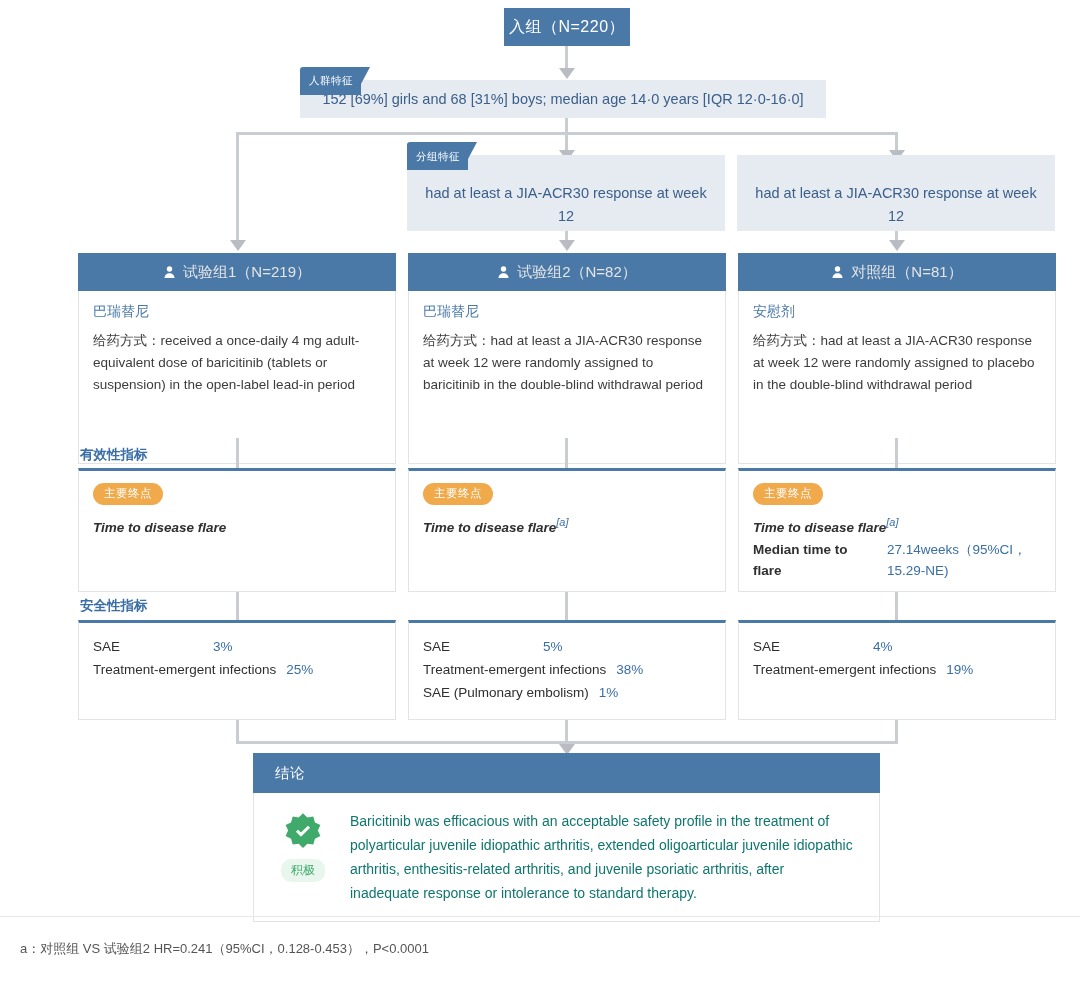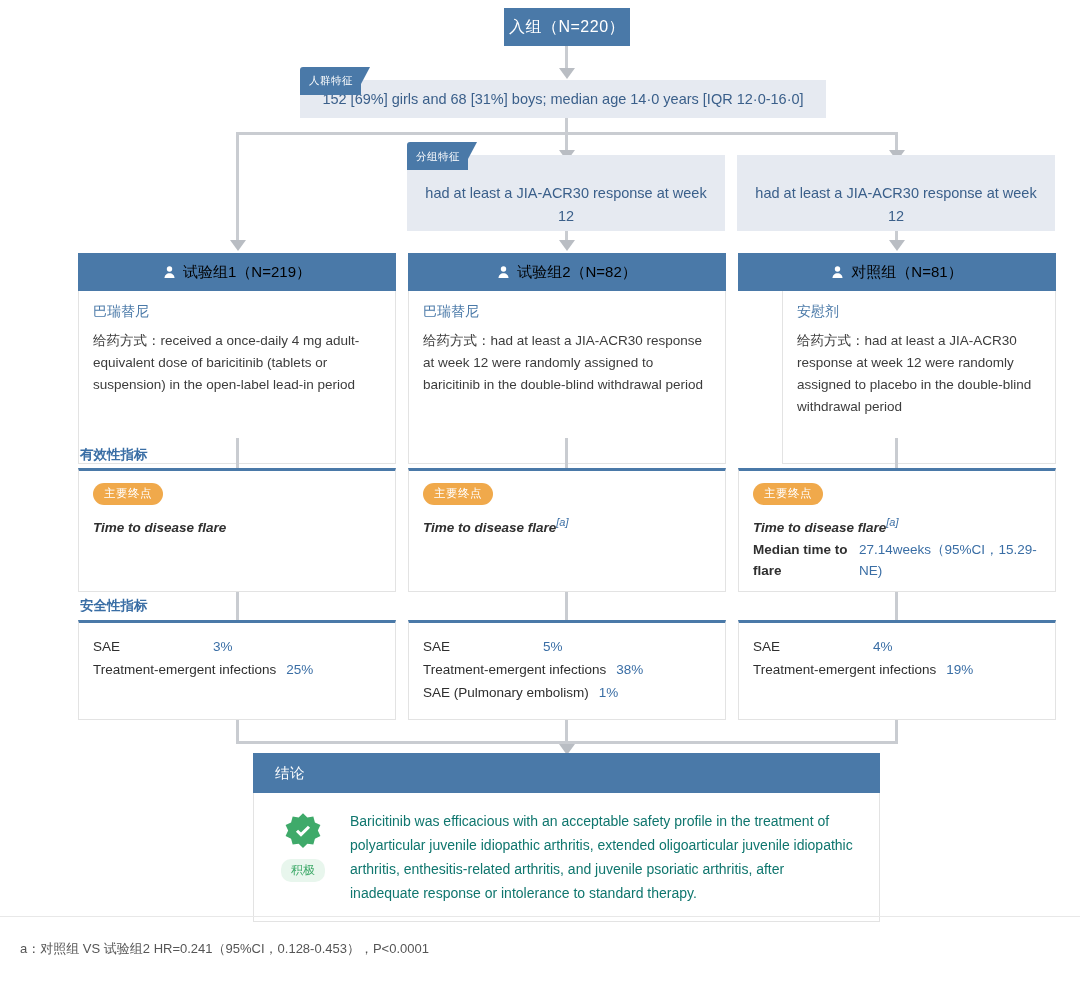--- a/index.html
+++ b/index.html
@@ -53,21 +53,21 @@
   }
   .tag::after{
     content:"";position:absolute;right:-9px;top:0;
     border-top:17px solid #4a79a8;
     border-right:9px solid transparent;
   }
 
   
   .col{position:absolute;width:318px;}
   .ghead{
-    height:38px;background:#4a79a8;color:#000000;font-size:15px;
+    height:38px;background:#4a79a8;color:#e5e5e5;font-size:15px;
     display:flex;align-items:center;justify-content:center;gap:7px;
   }
   .person{width:13px;height:14px;display:block;}
   .gbody{
     background:#fff;border:1px solid #e3e3e3;border-top:none;
     padding:12px 14px 14px 14px;
   }
   .drug{color:#4a79a8;font-size:14px;margin-bottom:9px;}
   .dose{font-size:13.5px;line-height:1.62;color:#3c3c3c;}
 
@@ -83,21 +83,21 @@
     border:1px solid #e3e3e3;border-top:3px solid #4a79a8;
     padding:12px 14px 12px 14px;box-sizing:border-box;
   }
   .pill{
     display:inline-block;background:#f0a94b;color:#fff;
     font-size:11.5px;border-radius:11px;padding:3px 11px 4px 11px;
     margin-bottom:9px;letter-spacing:.5px;
   }
   .ep{font-size:13.5px;font-weight:bold;color:#2f2f2f;line-height:1.5;font-style:italic;}
   .sup{color:#3a6ea5;font-size:11px;vertical-align:super;font-weight:normal;}
-  .metric-row{display:flex;font-size:13.5px;line-height:1.55;margin-top:2px;}
+  .metric-row{display:flex;font-size:13.5px;line-height:1.55;margin-top:2px;gap:28px;}
   .metric-key{font-weight:bold;color:#2f2f2f;width:106px;flex:none;}
   .metric-val{color:#3a6ea5;flex:1;}
 
   .srow{display:flex;align-items:baseline;font-size:13.5px;line-height:1.72;}
   .sname{color:#2f2f2f;}
   .sname.w{width:110px;flex:none;}
   .sval{color:#3a6ea5;margin-left:10px;}
 
   
   .conc{position:absolute;left:253px;top:753px;width:627px;}
@@ -185,21 +185,21 @@
   </div>
 
   <div class="col" style="left:738px;top:253px;">
     <div class="ghead">
       <svg class="person" viewBox="0 0 16 16">
         <circle cx="8" cy="4.3" r="3.3" fill="#ffffff"></circle>
         <path d="M1.8 15.5c0-3.6 2.8-6.1 6.2-6.1s6.2 2.5 6.2 6.1z" fill="#ffffff"></path>
       </svg>
       <span>对照组（N=81）</span>
     </div>
-    <div class="gbody" style="height:146px;margin-left:44px;">
+    <div class="gbody" style="height:146px;">
       <div class="drug">安慰剂</div>
       <div class="dose">给药方式：had at least a JIA-ACR30 response at week 12 were randomly assigned to placebo in the double-blind withdrawal period</div>
     </div>
   </div>
 
   <div class="sect-label" style="top:446px;">有效性指标</div>
 
   <div class="vline" style="left:236px;top:438px;height:30px;"></div>
   <div class="vline" style="left:565px;top:438px;height:30px;"></div>
   <div class="vline" style="left:895px;top:438px;height:30px;"></div>

